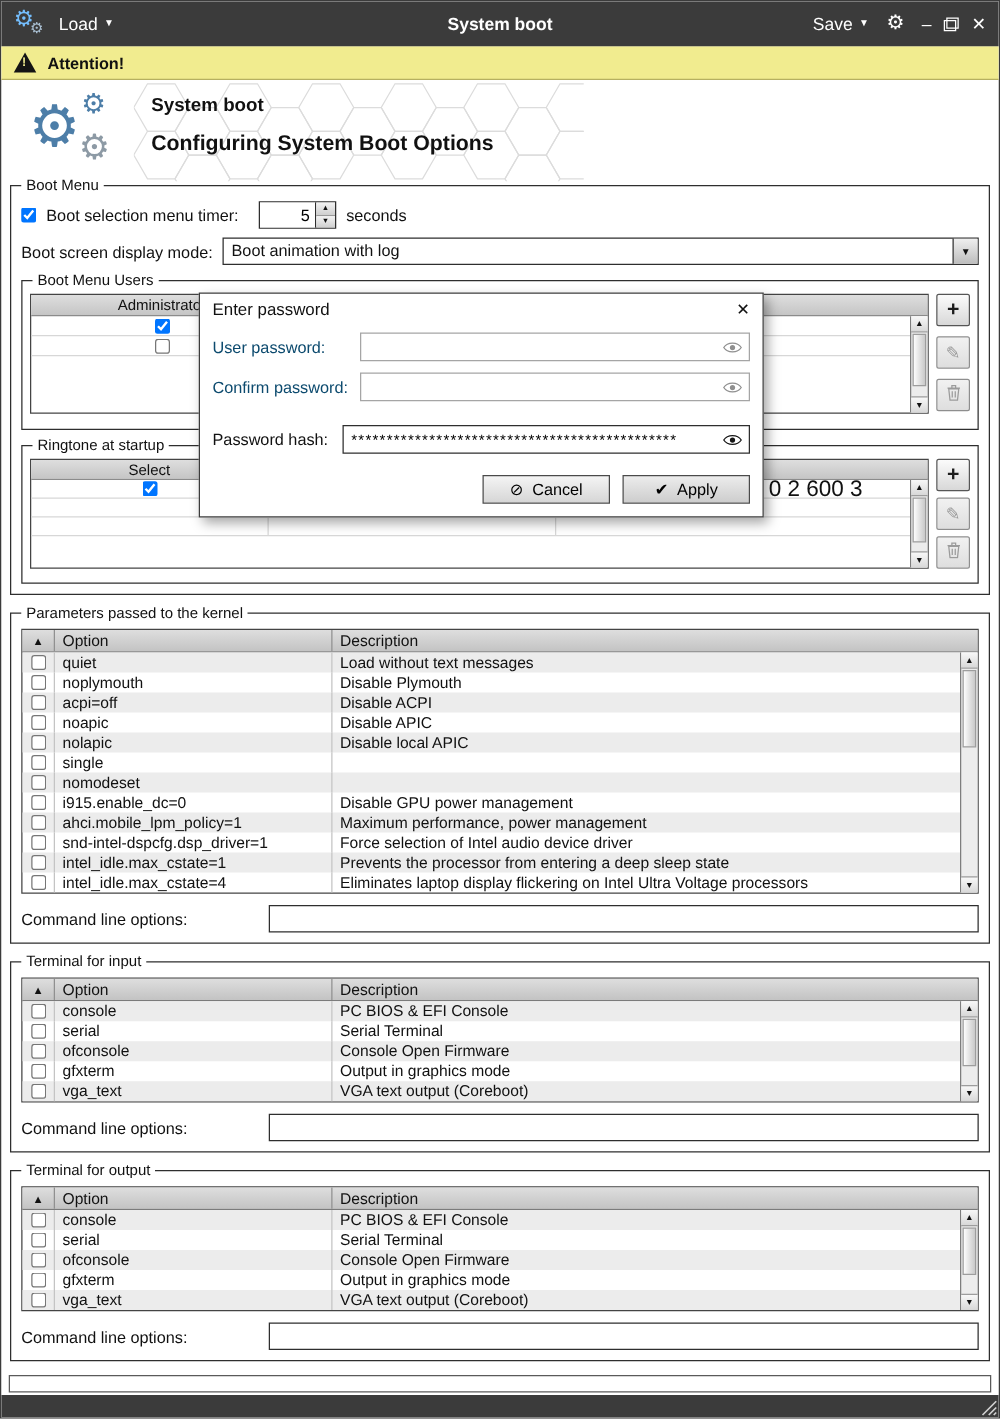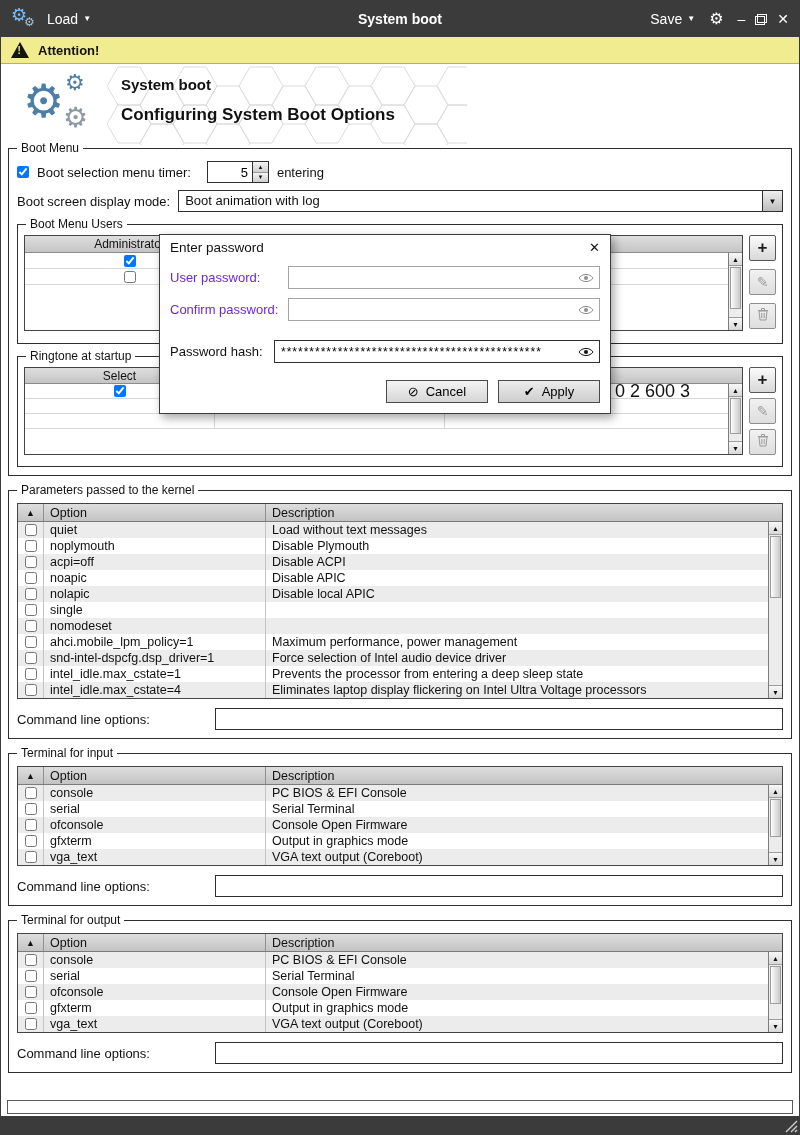--- a/index.html
+++ b/index.html
@@ -108,21 +108,21 @@
   .cmdrow{display:flex;align-items:center;margin-top:9px}
   .cmdrow label{width:198px;flex:none}
 
   
   .dialog{position:absolute;left:158px;top:233px;width:452px;background:#fff;border:1px solid #3c3c3c;box-shadow:3px 4px 9px rgba(0,0,0,.35);z-index:10;padding:5px 10px 10px}
   .dlg-head{display:flex;align-items:center;margin-bottom:11px}
   .dlg-title{font-size:13.5px}
   .dlg-close{margin-left:auto;cursor:pointer;font-size:13px;line-height:1}
   .drow{display:flex;align-items:center;margin-bottom:9px}
   .drow label{width:118px;flex:none;font-size:13px}
-  .drow.muted label{color:#6d28d9}
+  .drow.muted label{color:#0c4a6e}
   .pwdbox{flex:1;height:23px;border:1px solid #a5a5a5;position:relative;display:flex;align-items:center;padding:0 24px 0 6px;background:#fff}
   .drow.hash{margin-top:19px;margin-bottom:0}
   .drow.hash .pwdbox{border-color:#2e2e2e}
   .pwdinput{border:none;outline:none;flex:1;font:inherit;min-width:0;background:transparent}
   .hashin{font-size:12px;letter-spacing:1px}
   .eye{position:absolute;right:5px;top:50%;transform:translateY(-50%);line-height:0;cursor:pointer}
   .eye svg path{stroke:#8f8f8f;fill:none}
   .eye svg circle{fill:#8f8f8f}
   .eye.dark svg path{stroke:#161616}
   .eye.dark svg circle{fill:#161616}
@@ -216,21 +216,21 @@
     <div class="frow">
       <input type="checkbox" checked="" style="">
       <label>Boot selection menu timer:</label>
       <span class="spin">
         <input class="spin-val" value="5" style="">
         <span class="spin-btns">
           <span class="spin-b">▲</span>
           <span class="spin-b">▼</span>
         </span>
       </span>
-      <label>entering</label>
+      <label>seconds</label>
     </div>
 
 
     <div class="frow">
       <label>Boot screen display mode:</label>
       <div class="combo">
         <span class="combo-val">Boot animation with log</span>
         <span class="combo-drop">▼</span>
       </div>
     </div>
@@ -386,20 +386,27 @@
             <div class="ktd opt">single</div>
           </div>
 
           <div class="ktr">
             <div class="ktd chk">
               <input type="checkbox" style="">
             </div>
             <div class="ktd opt">nomodeset</div>
           </div>
 
+          <div class="ktr">
+            <div class="ktd chk">
+              <input type="checkbox" style="">
+            </div>
+            <div class="ktd opt">i915.enable_dc=0</div>
+            <div class="ktd desc">Disable GPU power management</div>
+          </div>
 
           <div class="ktr">
             <div class="ktd chk">
               <input type="checkbox" style="">
             </div>
             <div class="ktd opt">ahci.mobile_lpm_policy=1</div>
             <div class="ktd desc">Maximum performance, power management</div>
           </div>
 
           <div class="ktr">

